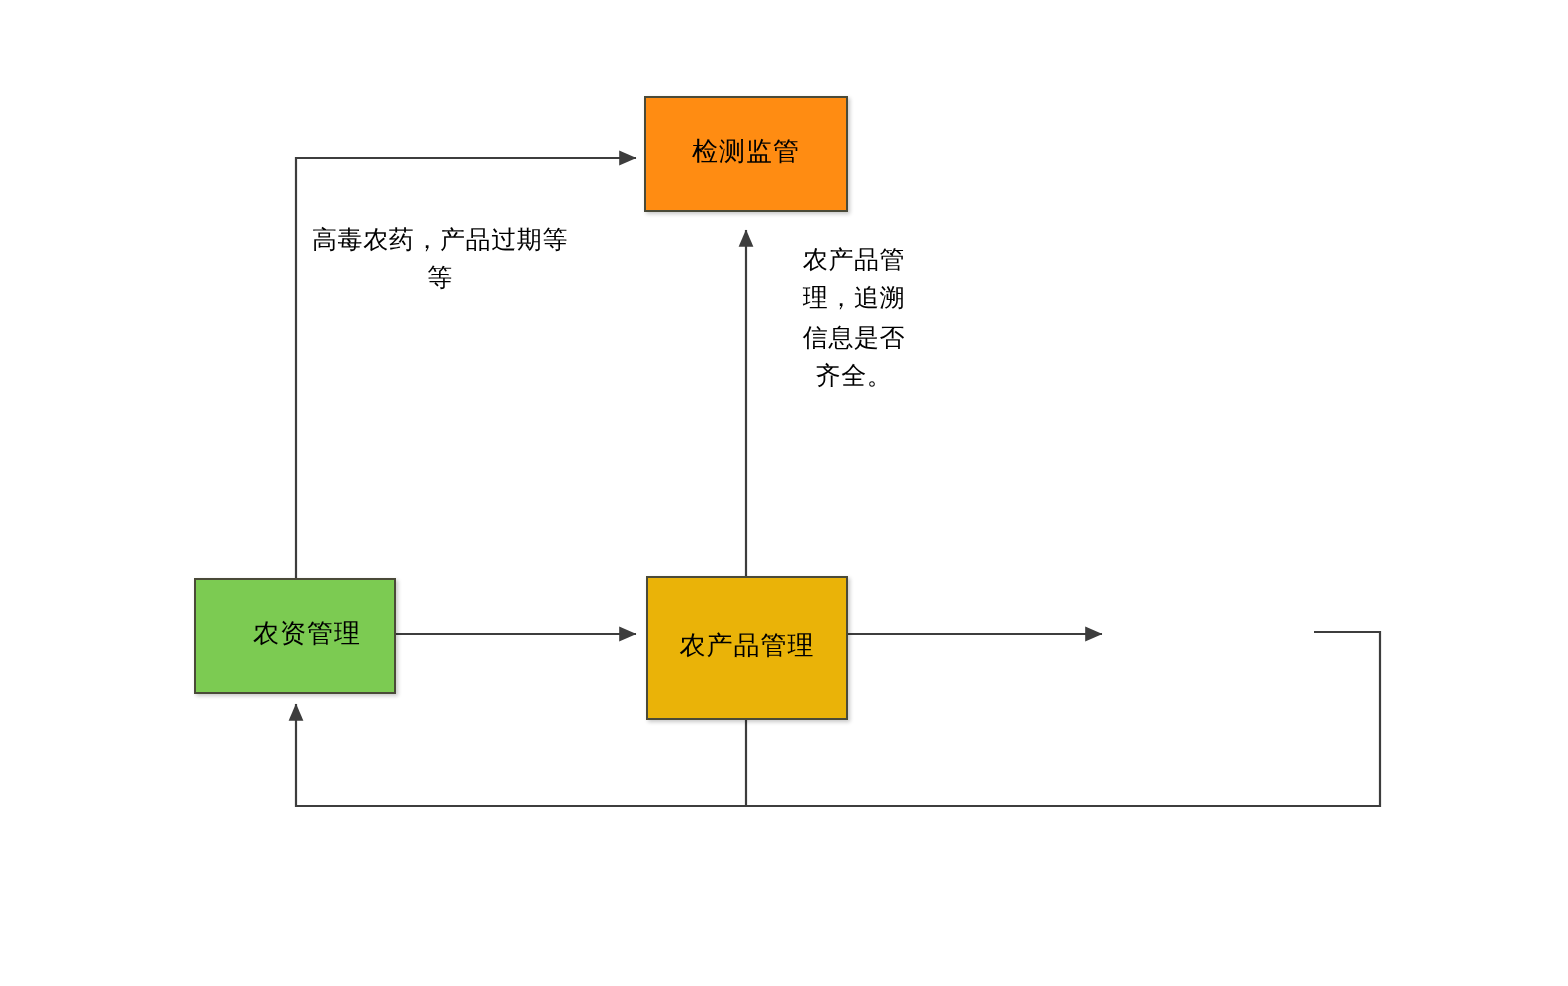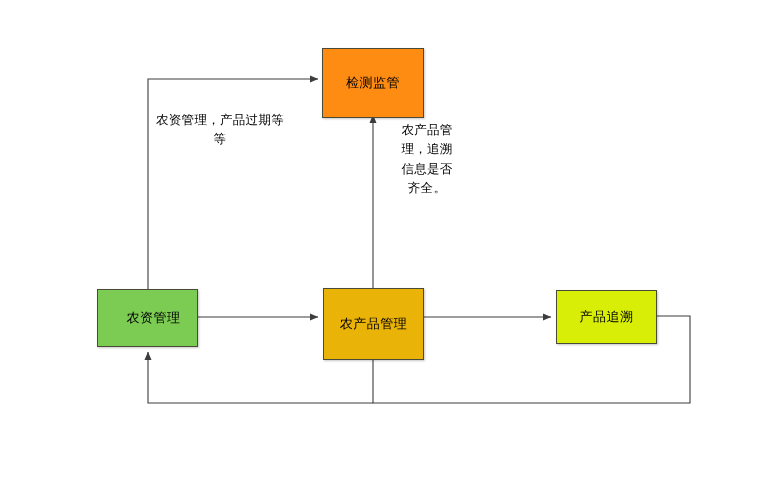--- a/index.html
+++ b/index.html
@@ -80,33 +80,30 @@
 
     <path d="M198,317 L318,317" fill="none" stroke="#3d3d3d" stroke-width="1.1" marker-end="url(#arrowhead)"></path>
 
     <path d="M424,317 L551,317" fill="none" stroke="#3d3d3d" stroke-width="1.1" marker-end="url(#arrowhead)"></path>
 
     <path d="M657,316 L690,316 L690,403 L373,403 L373,351" fill="none" stroke="#3d3d3d" stroke-width="1.1" marker-end="url(#arrowhead)"></path>
 
     <path d="M373,403 L148,403 L148,352" fill="none" stroke="#3d3d3d" stroke-width="1.1" marker-end="url(#arrowhead)"></path>
   </svg>
 
-  <div class="node" id="node-inspection" style="left:322px; top:48px; width:102px; height:70px; background:#ff8c12;">
+  <div class="node" id="node-inspection" style="left:322px; top:48px; width:102px; height:58px; background:#ff8c12;">
     <span class="node-label">检测监管</span>
   </div>
 
   <div class="node" id="node-agri-inputs" style="left:97px; top:289px; width:101px; height:58px; background:#7ccb52;padding-left:12px;">
     <span class="node-label">农资管理</span>
   </div>
 
   <div class="node" id="node-agri-products" style="left:323px; top:288px; width:101px; height:72px; background:#eab308;justify-content:center;">
     <span class="node-label">农产品管理</span>
   </div>
 
-  <div class="node" id="node-traceability" style="left:556px; top:290px; width:101px; height:54px; background:#d8ee07;">
-    <span class="node-label">产品追溯</span>
-  </div>
 
-  <div class="edge-label" id="label-pesticide">农资管理，产品过期等等</div>
+  <div class="edge-label" id="label-pesticide">高毒农药，产品过期等等</div>
 
   <div class="edge-label" id="label-residue">农产品管理，追溯信息是否齐全。</div>
 
 </div>
 
 </body></html>

